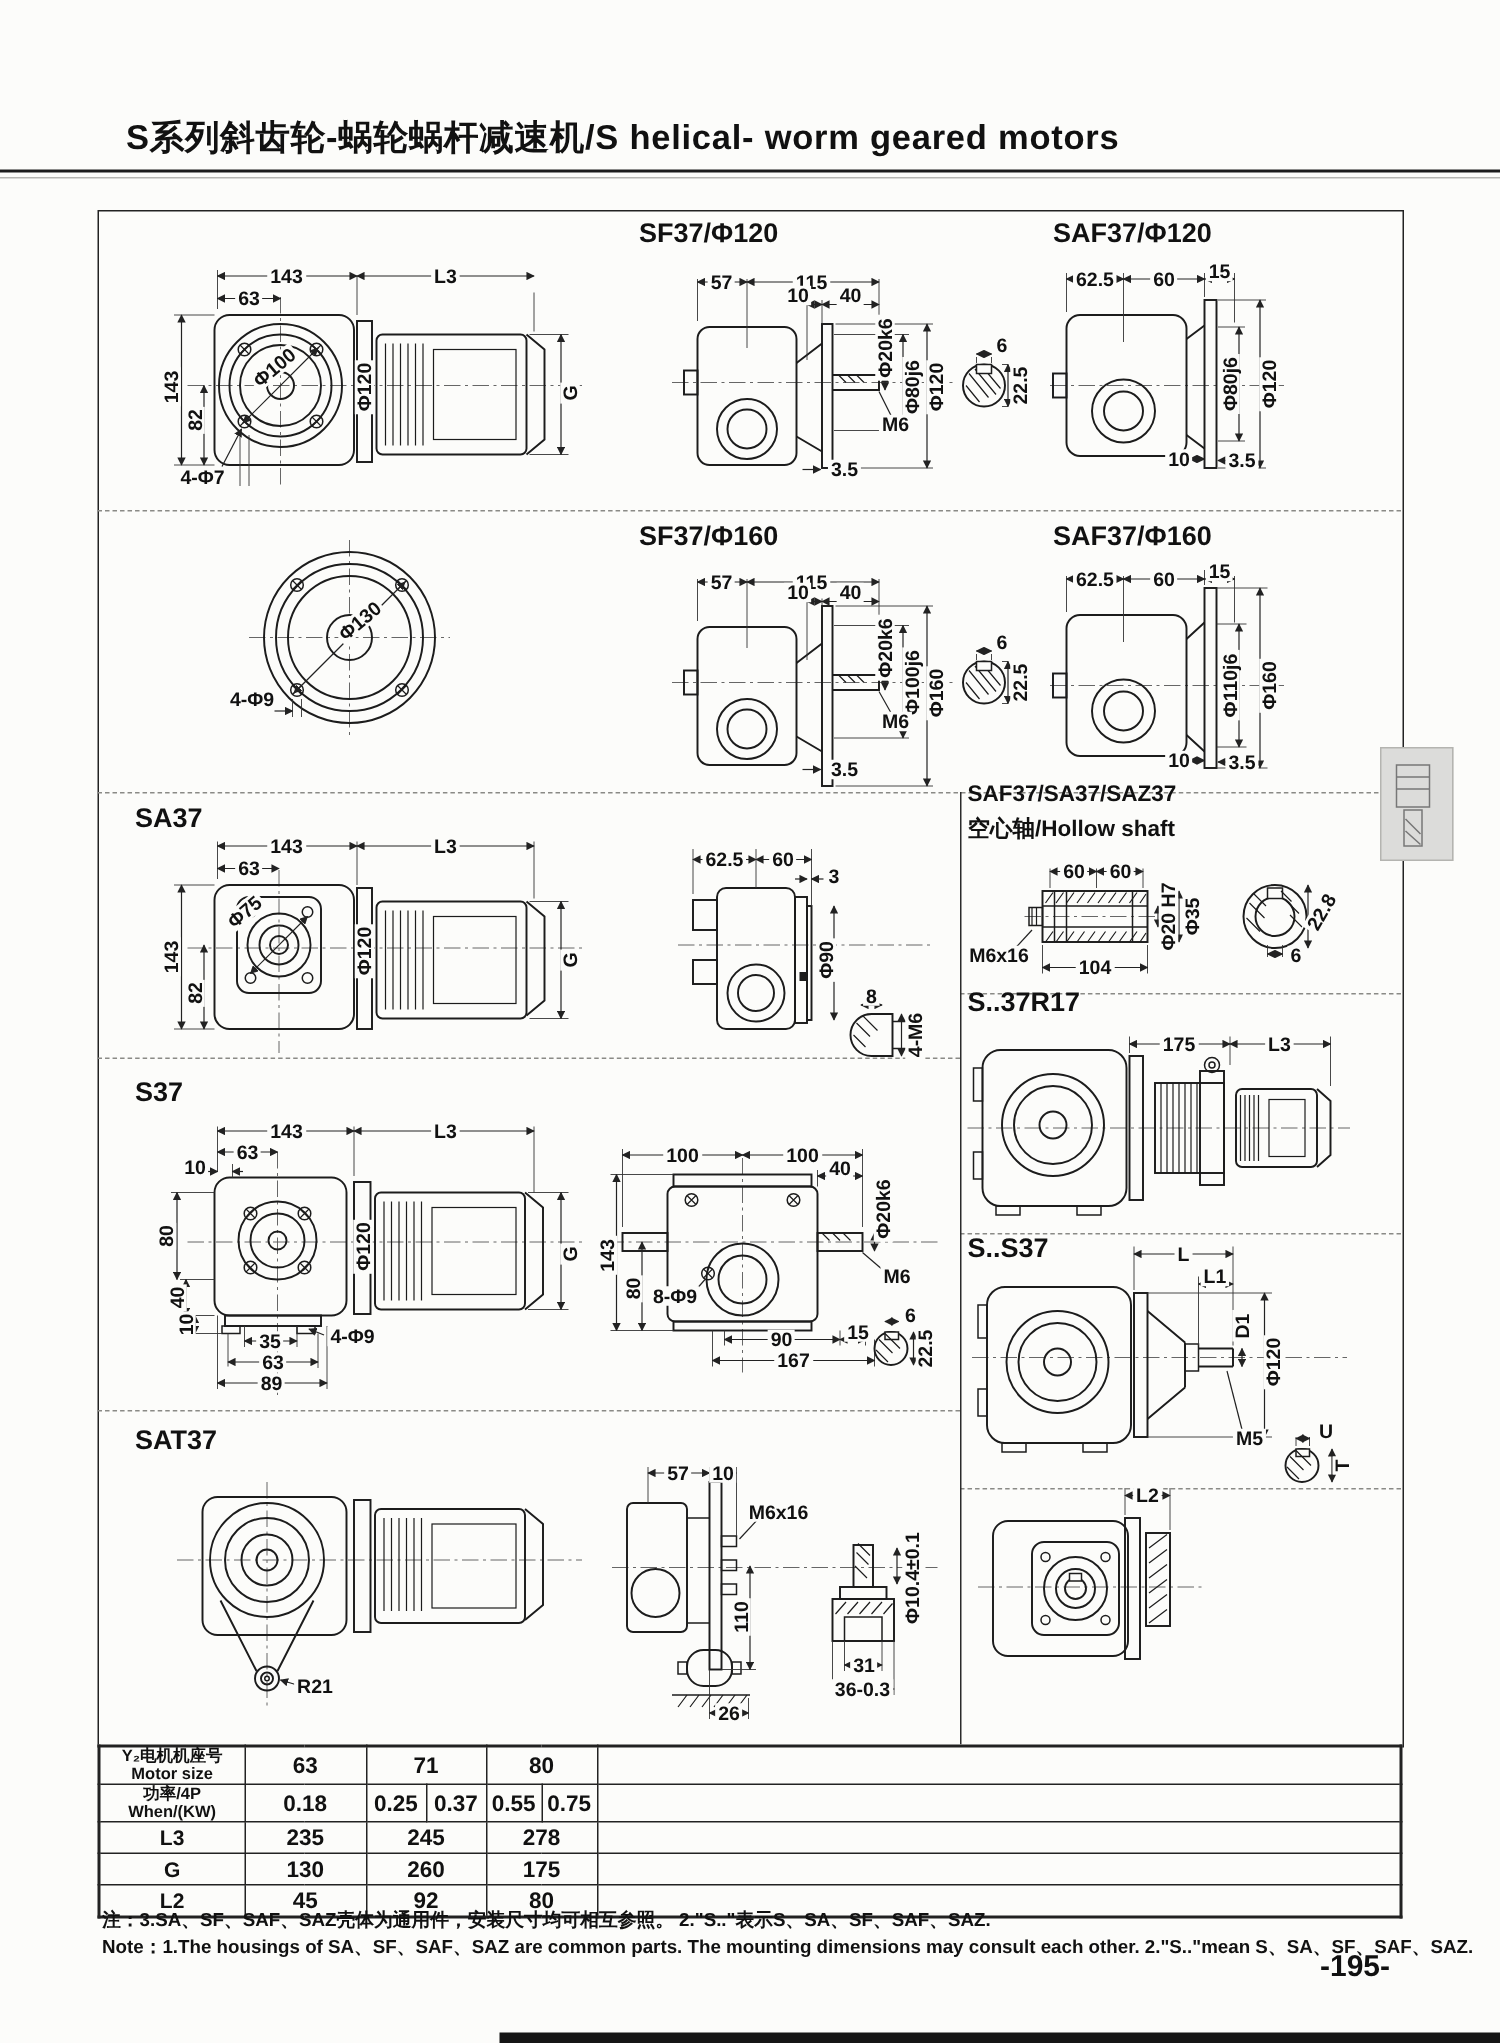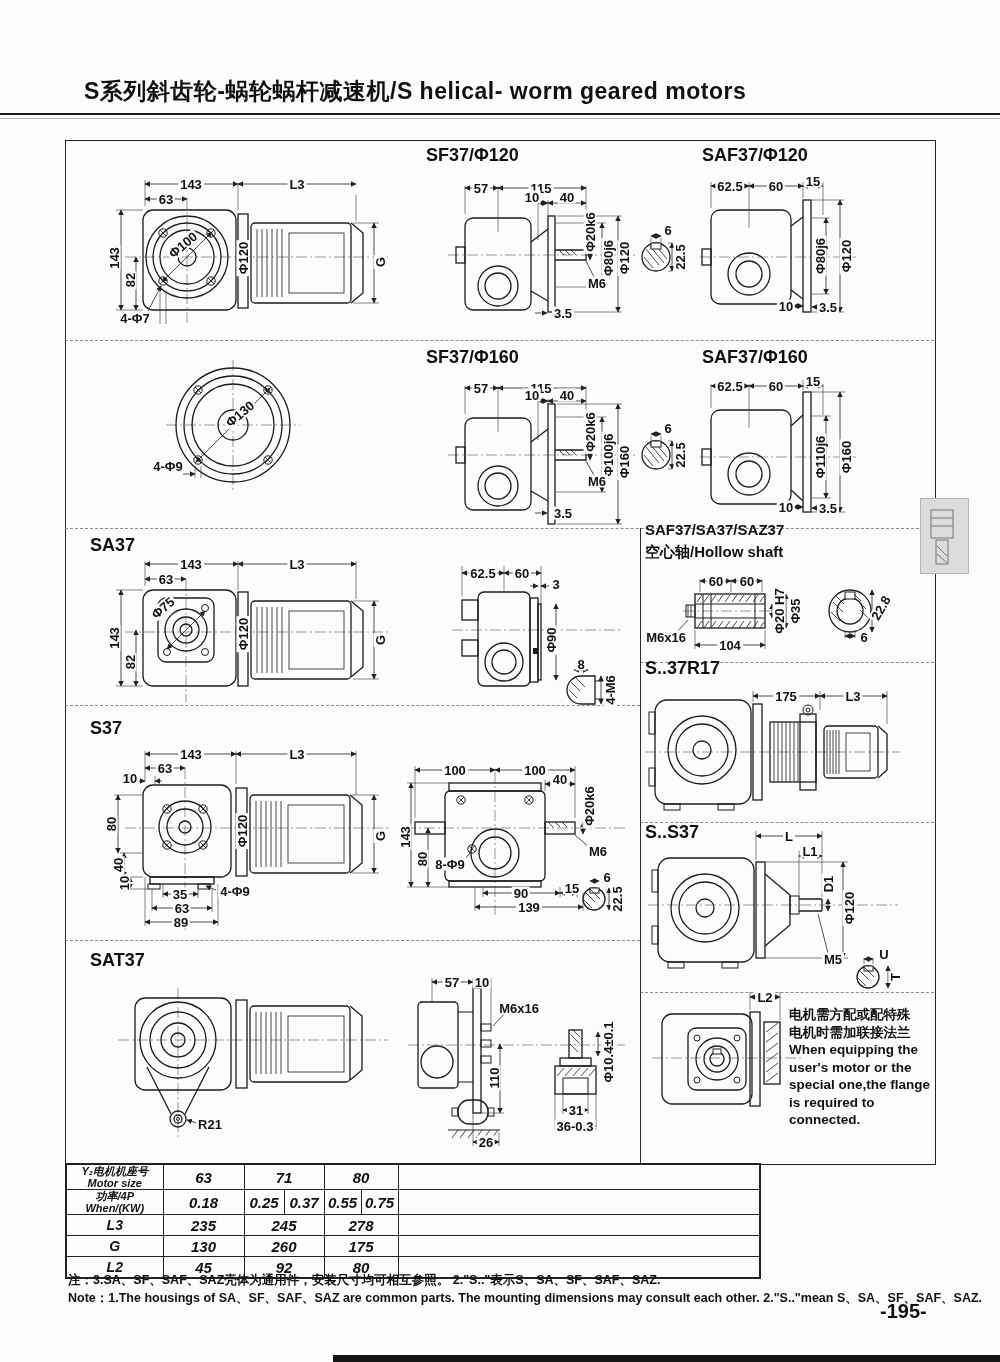--- a/index.html
+++ b/index.html
@@ -25,21 +25,21 @@
   .b{fill:none;stroke:#1c1c1c;stroke-width:1.3}
   .b2{fill:none;stroke:#1c1c1c;stroke-width:1}
   .t{fill:none;stroke:#1c1c1c;stroke-width:.8}
   .cl{fill:none;stroke:#555;stroke-width:.6;stroke-dasharray:11 3 2 3}
   .ext{fill:none;stroke:#333;stroke-width:.6}
   .dim,.ld{stroke:#222;stroke-width:.8;fill:none}
   .bg{fill:#fcfcfa;stroke:#1c1c1c;stroke-width:1}
   .fl2{fill:#1c1c1c;stroke:none}
   .gray{fill:none;stroke:#777;stroke-width:1}
   #side-tab{left:920px;top:498px;width:47px;height:74px;background:#dcdcda;border:1px solid #b4b4b0;z-index:1;}
-  #dim-table{left:65px;top:1163px;width:696px;border-collapse:collapse;table-layout:fixed;z-index:4;background:#fcfcfa;font-style:italic;}
+  #dim-table{left:65px;top:1163px;width:870px;border-collapse:collapse;table-layout:fixed;z-index:4;background:#fcfcfa;}
   #dim-table td{border:1px solid #222;text-align:center;vertical-align:middle;height:20px;
       font-size:15px;font-weight:600;padding:0;}
   #dim-table{border:2px solid #222;}
   #dim-table td.lblcell{font-size:11px;font-weight:bold;line-height:12px;}
   #dim-table td.lbl1{font-size:14px;font-weight:bold;}
   .note{left:68px;font-size:12.5px;font-weight:bold;white-space:nowrap;z-index:4;}
   #page-number{left:880px;top:1300px;font-size:20px;font-weight:600;z-index:4;}
   #bottom-bar{left:333px;top:1355px;width:667px;height:7px;background:#151515;z-index:4;}
 </style>
 </head>
@@ -596,21 +596,21 @@
   <span class="dl" style="left:455px;top:770px">100</span>
   <span class="dl" style="left:535px;top:770px">100</span>
   <span class="dl" style="left:560px;top:779px">40</span>
   <span class="dl v" style="left:589px;top:806px">Φ20k6</span>
   <span class="dl v" style="left:405px;top:837px">143</span>
   <span class="dl v" style="left:422px;top:859px">80</span>
   <span class="dl" style="left:450px;top:864px">8-Φ9</span>
   <span class="dl" style="left:598px;top:851px">M6</span>
   <span class="dl" style="left:521px;top:893px">90</span>
   <span class="dl" style="left:572px;top:888px">15</span>
-  <span class="dl" style="left:529px;top:907px">139</span>
+  <span class="dl" style="left:529px;top:907px">167</span>
   <span class="dl" style="left:607px;top:877px">6</span>
   <span class="dl v" style="left:617px;top:899px">22.5</span>
 
   <span class="dl" style="left:789px;top:836px">L</span>
   <span class="dl" style="left:810px;top:851px">L1</span>
   <span class="dl v" style="left:828px;top:884px">D1</span>
   <span class="dl v" style="left:849px;top:908px">Φ120</span>
   <span class="dl" style="left:833px;top:959px">M5</span>
   <span class="dl" style="left:884px;top:954px">U</span>
   <span class="dl v" style="left:895px;top:977px">T</span>
@@ -620,28 +620,20 @@
   <span class="dl" style="left:452px;top:982px">57</span>
   <span class="dl" style="left:482px;top:982px">10</span>
   <span class="dl" style="left:519px;top:1008px">M6x16</span>
   <span class="dl v" style="left:494px;top:1078px">110</span>
   <span class="dl" style="left:486px;top:1142px">26</span>
   <span class="dl v" style="left:608px;top:1052px">Φ10.4±0.1</span>
   <span class="dl" style="left:576px;top:1110px">31</span>
   <span class="dl" style="left:575px;top:1126px">36-0.3</span>
 
   <span class="dl" style="left:765px;top:997px">L2</span>
-  <div class="abs" id="flange-note-text">
-    <div>电机需方配或配特殊</div>
-    <div>电机时需加联接法兰</div>
-    <div>When equipping the</div>
-    <div>user's  motor or the</div>
-    <div>special one,the flange</div>
-    <div>is required to connected.</div>
-  </div>
 
   <table class="abs" id="dim-table">
     <colgroup>
         <col style="width:97px">
         <col style="width:40px">
         <col style="width:41px">
         <col style="width:40px">
         <col style="width:40px">
         <col style="width:37px">
         <col style="width:37px">

